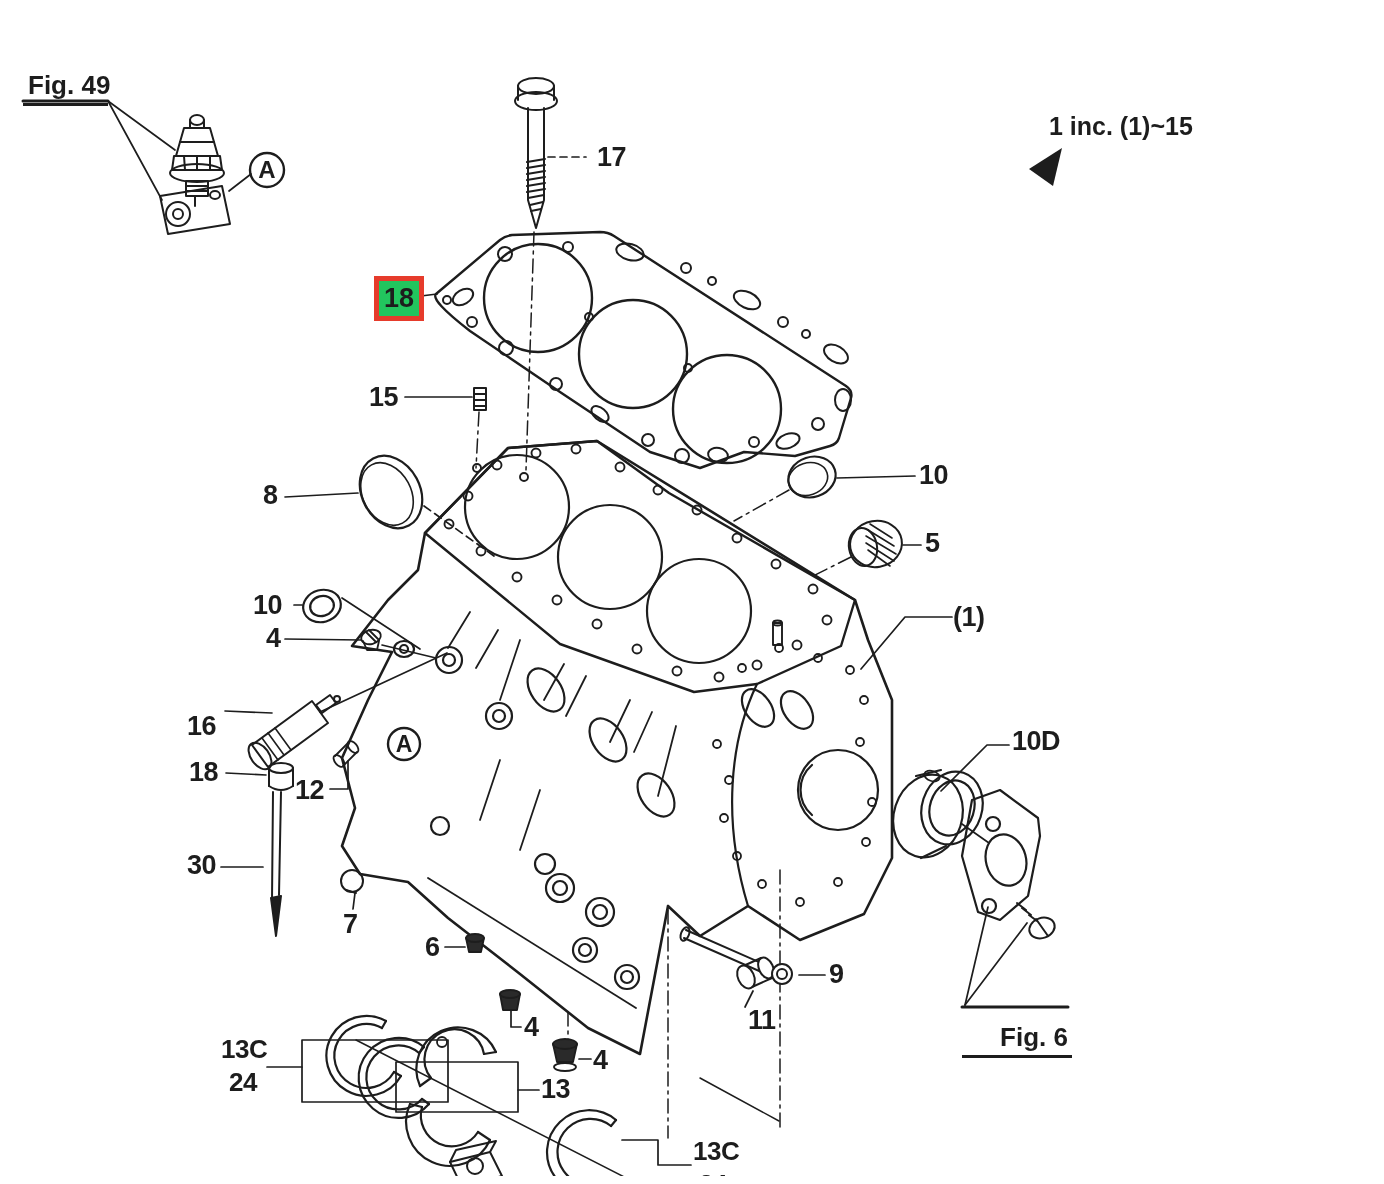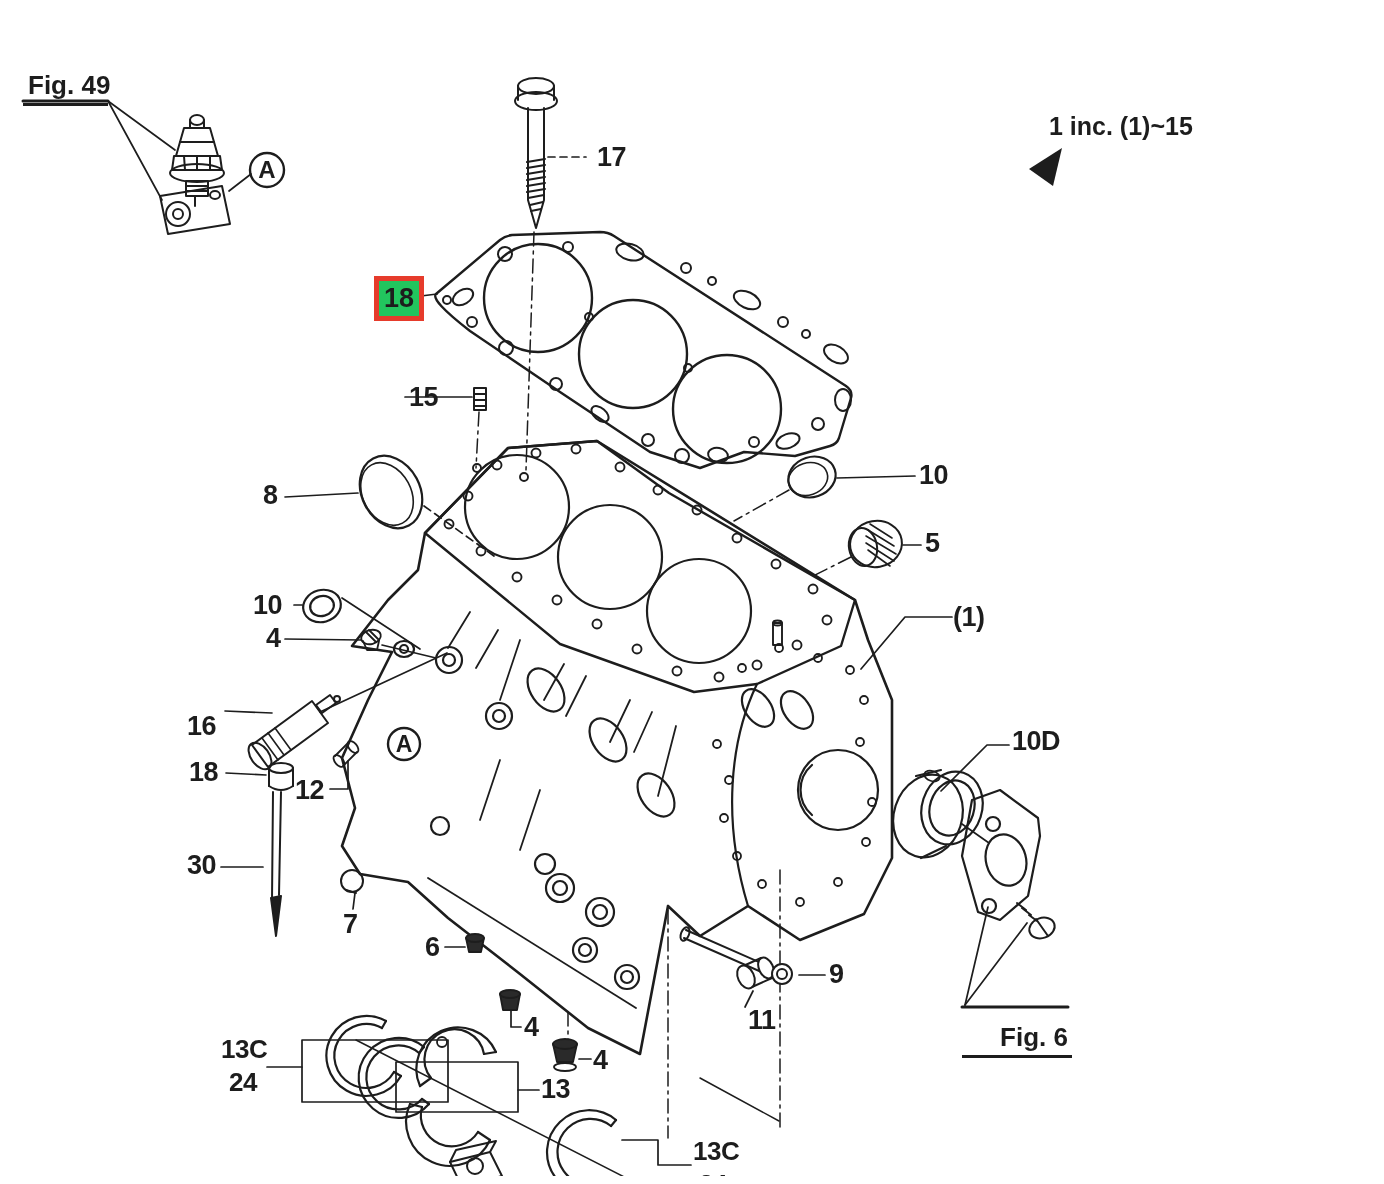--- a/index.html
+++ b/index.html
@@ -356,21 +356,21 @@
 
 <div class="figref" id="fig49">Fig. 49</div>
 <div class="figref" id="fig6">Fig. 6</div>
 <div id="note">1 inc. (1)~15</div>
 <div id="hl18">18</div>
 
 <div class="marker" style="left:256px;top:158px;width:22px;">A</div>
 <div class="marker" style="left:394px;top:733px;width:20px;font-size:23px;">A</div>
 
 <div class="lbl" style="left:597px;top:144px;">17</div>
-<div class="lbl" style="left:369px;top:384px;margin-left:40px;">15</div>
+<div class="lbl" style="left:369px;top:384px;">15</div>
 <div class="lbl" style="left:263px;top:482px;">8</div>
 <div class="lbl" style="left:919px;top:462px;">10</div>
 <div class="lbl" style="left:925px;top:530px;">5</div>
 <div class="lbl" style="left:253px;top:592px;">10</div>
 <div class="lbl" style="left:266px;top:625px;">4</div>
 <div class="lbl" style="left:187px;top:697px;margin-top:16px;">16</div>
 <div class="lbl" style="left:189px;top:759px;">18</div>
 <div class="lbl" style="left:295px;top:777px;">12</div>
 <div class="lbl" style="left:187px;top:852px;">30</div>
 <div class="lbl" style="left:343px;top:911px;">7</div>

